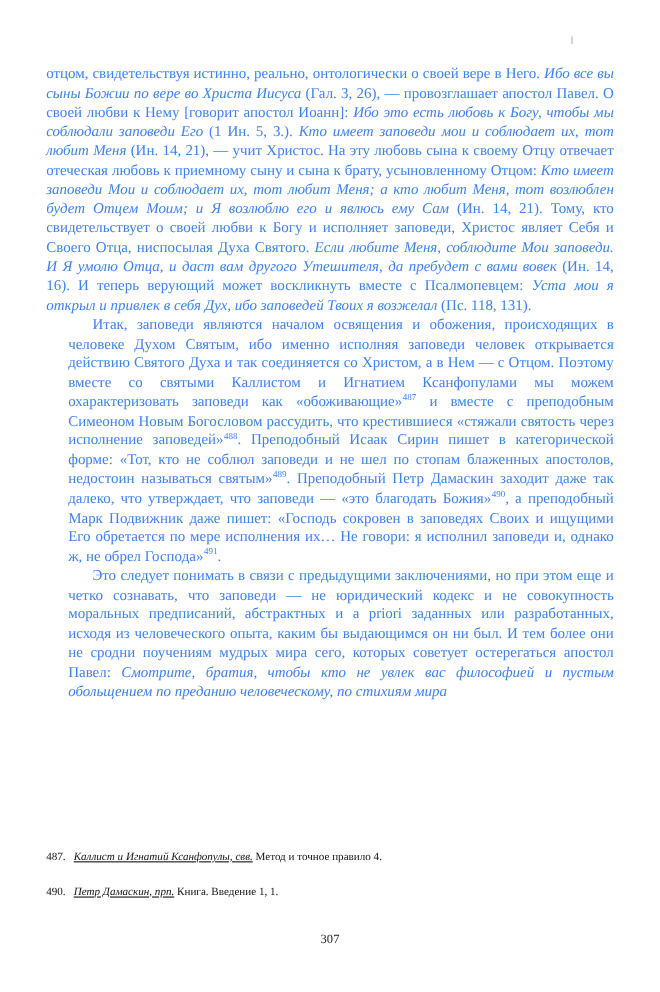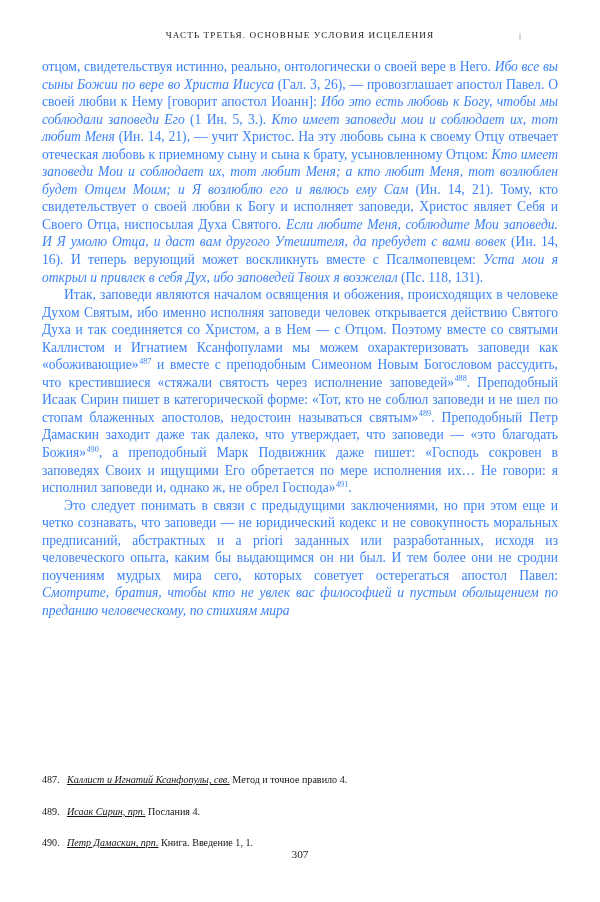--- a/index.html
+++ b/index.html
@@ -52,21 +52,21 @@
   .para {
     margin: 0;
     font-size: 13.6px;
     line-height: 17.55px;
     text-align: justify;
     text-justify: inter-word;
     hyphens: manual;
     color: #3b82f6;
   }
   .para.indent { text-indent: 22px; }
-  .para + .para { margin-top: 0; }
+  .para + .para { margin-top: 0; margin-left: 20px; }
 
   .it { font-style: italic; }
 
   sup.fn {
     font-size: 8.2px;
     vertical-align: super;
     line-height: 0;
     font-style: normal;
     padding-left: .5px;
   }
@@ -100,37 +100,33 @@
     text-align: center;
     font-size: 11.4px;
     color: #1a1a1a;
   }
 </style>
 </head>
 <body>
 
 <div class="page">
 
-  <div class="running-head">Часть третья. Основные условия исцеления</div>
 
   <div class="scan-mark"></div>
 
   <div class="body-col">
     <p class="para" id="para-0"><span>отцом, свидетельствуя истинно, реально, онтологически о своей вере в Него. </span><span class="it">Ибо все вы сыны Божии по вере во Христа Иисуса </span><span>(Гал. 3, 26), — провозглашает апостол Павел. О своей любви к Нему [говорит апостол Иоанн]: </span><span class="it">Ибо это есть любовь к Богу, чтобы мы соблюдали заповеди Его </span><span>(1 Ин. 5, 3.). </span><span class="it">Кто имеет заповеди мои и соблюдает их, тот любит Меня </span><span>(Ин. 14, 21), — учит Христос. На эту любовь сына к своему Отцу отвечает отеческая любовь к приемному сыну и сына к брату, усыновленному Отцом: </span><span class="it">Кто имеет заповеди Мои и соблюдает их, тот любит Меня; а кто любит Меня, тот возлюблен будет Отцем Моим; и Я возлюблю его и явлюсь ему Сам </span><span>(Ин. 14, 21). Тому, кто свидетельствует о своей любви к Богу и исполняет заповеди, Христос являет Себя и Своего Отца, ниспосылая Духа Святого. </span><span class="it">Если любите Меня, соблюдите Мои заповеди. И Я умолю Отца, и даст вам другого Утешителя, да пребудет с вами вовек </span><span>(Ин. 14, 16). И теперь верующий может воскликнуть вместе с Псалмопевцем: </span><span class="it">Уста мои я открыл и привлек в себя Дух, ибо заповедей Твоих я возжелал </span><span>(Пс. 118, 131).</span></p>
     <p class="para indent" id="para-1"><span>Итак, заповеди являются началом освящения и обожения, происходящих в человеке Духом Святым, ибо именно исполняя заповеди человек открывается действию Святого Духа и так соединяется со Христом, а в Нем — с Отцом. Поэтому вместе со святыми Каллистом и Игнатием Ксанфопулами мы можем охарактеризовать заповеди как «обоживающие»</span><sup class="fn">487</sup><span> и вместе с преподобным Симеоном Новым Богословом рассудить, что крестившиеся «стяжали святость через исполнение заповедей»</span><sup class="fn">488</sup><span>. Преподобный Исаак Сирин пишет в категорической форме: «Тот, кто не соблюл заповеди и не шел по стопам блаженных апостолов, недостоин называться святым»</span><sup class="fn">489</sup><span>. Преподобный Петр Дамаскин заходит даже так далеко, что утверждает, что заповеди — «это благодать Божия»</span><sup class="fn">490</sup><span>, а преподобный Марк Подвижник даже пишет: «Господь сокровен в заповедях Своих и ищущими Его обретается по мере исполнения их… Не говори: я исполнил заповеди и, однако ж, не обрел Господа»</span><sup class="fn">491</sup><span>.</span></p>
     <p class="para indent" id="para-2"><span>Это следует понимать в связи с предыдущими заключениями, но при этом еще и четко сознавать, что заповеди — не юридический кодекс и не совокупность моральных предписаний, абстрактных и a priori заданных или разработанных, исходя из человеческого опыта, каким бы выдающимся он ни был. И тем более они не сродни поучениям мудрых мира сего, которых советует остерегаться апостол Павел: </span><span class="it">Смотрите, братия, чтобы кто не увлек вас философией и пустым обольщением по преданию человеческому, по стихиям мира</span></p>
   </div>
 
   <div class="footnotes">
     <div class="fn-line">
       <span class="fn-num">487.</span><span class="fn-auth">Каллист и Игнатий Ксанфопулы, свв.</span><span> Метод и точное правило 4.</span>
     </div>
     <div class="fn-line">
-      <span class="fn-num">489.</span><span class="fn-auth">Исаак Сирин, прп.</span><span> Послания 4.</span>
-    </div>
-    <div class="fn-line">
       <span class="fn-num">490.</span><span class="fn-auth">Петр Дамаскин, прп.</span><span> Книга. Введение 1, 1.</span>
     </div>
   </div>
 
   <div class="folio">307</div>
 
 </div>
 
 </body></html>

